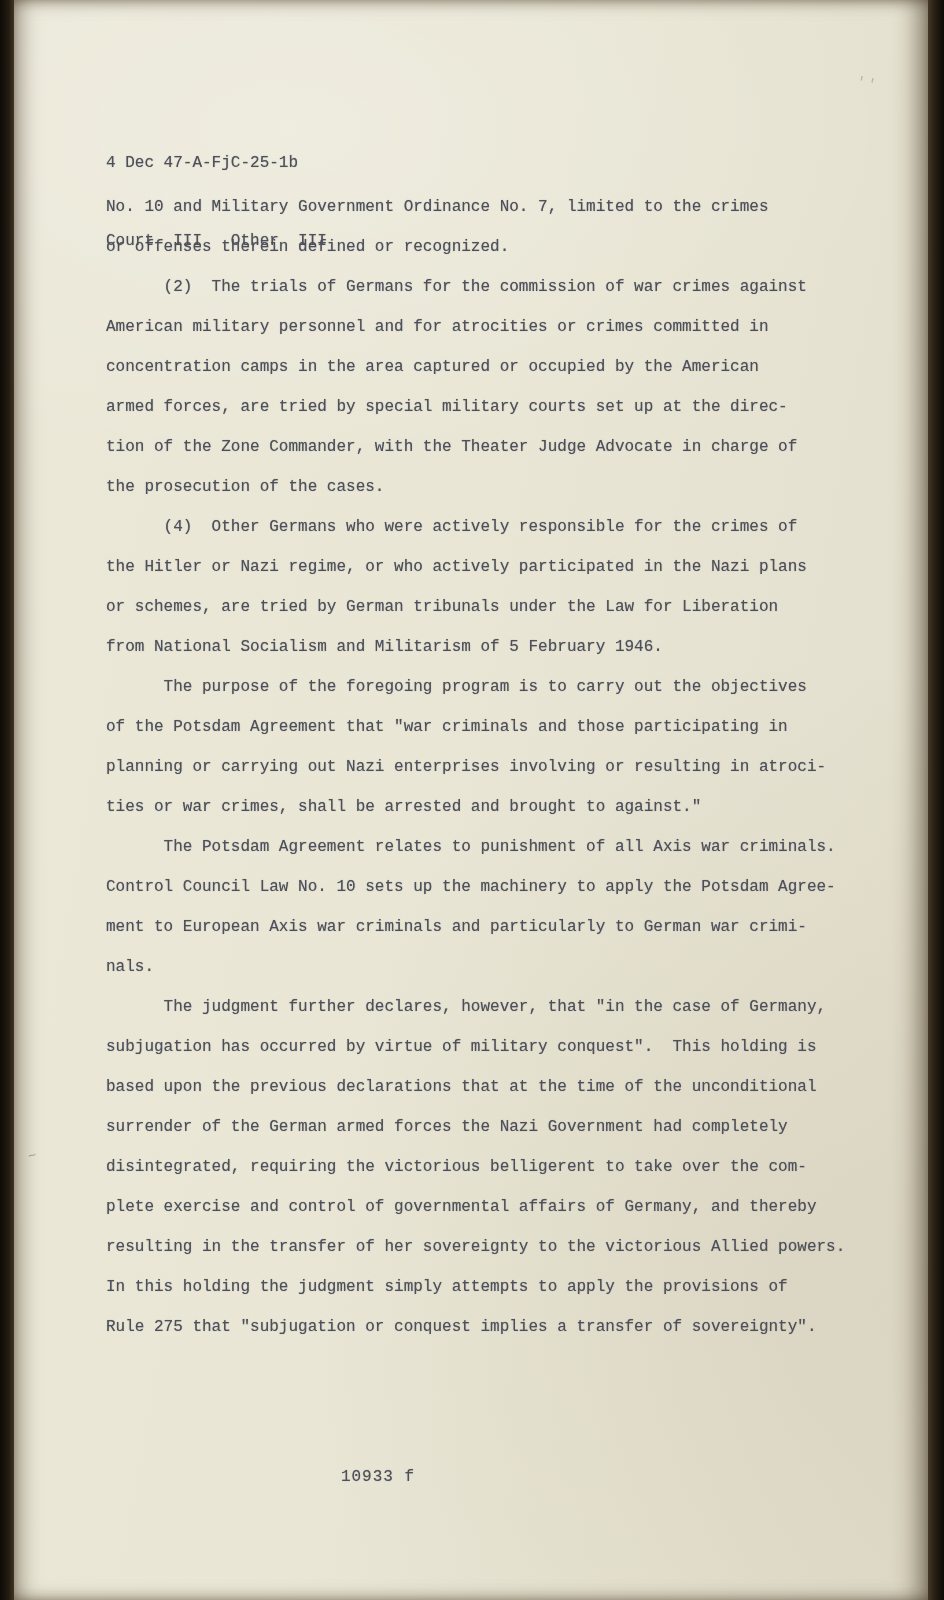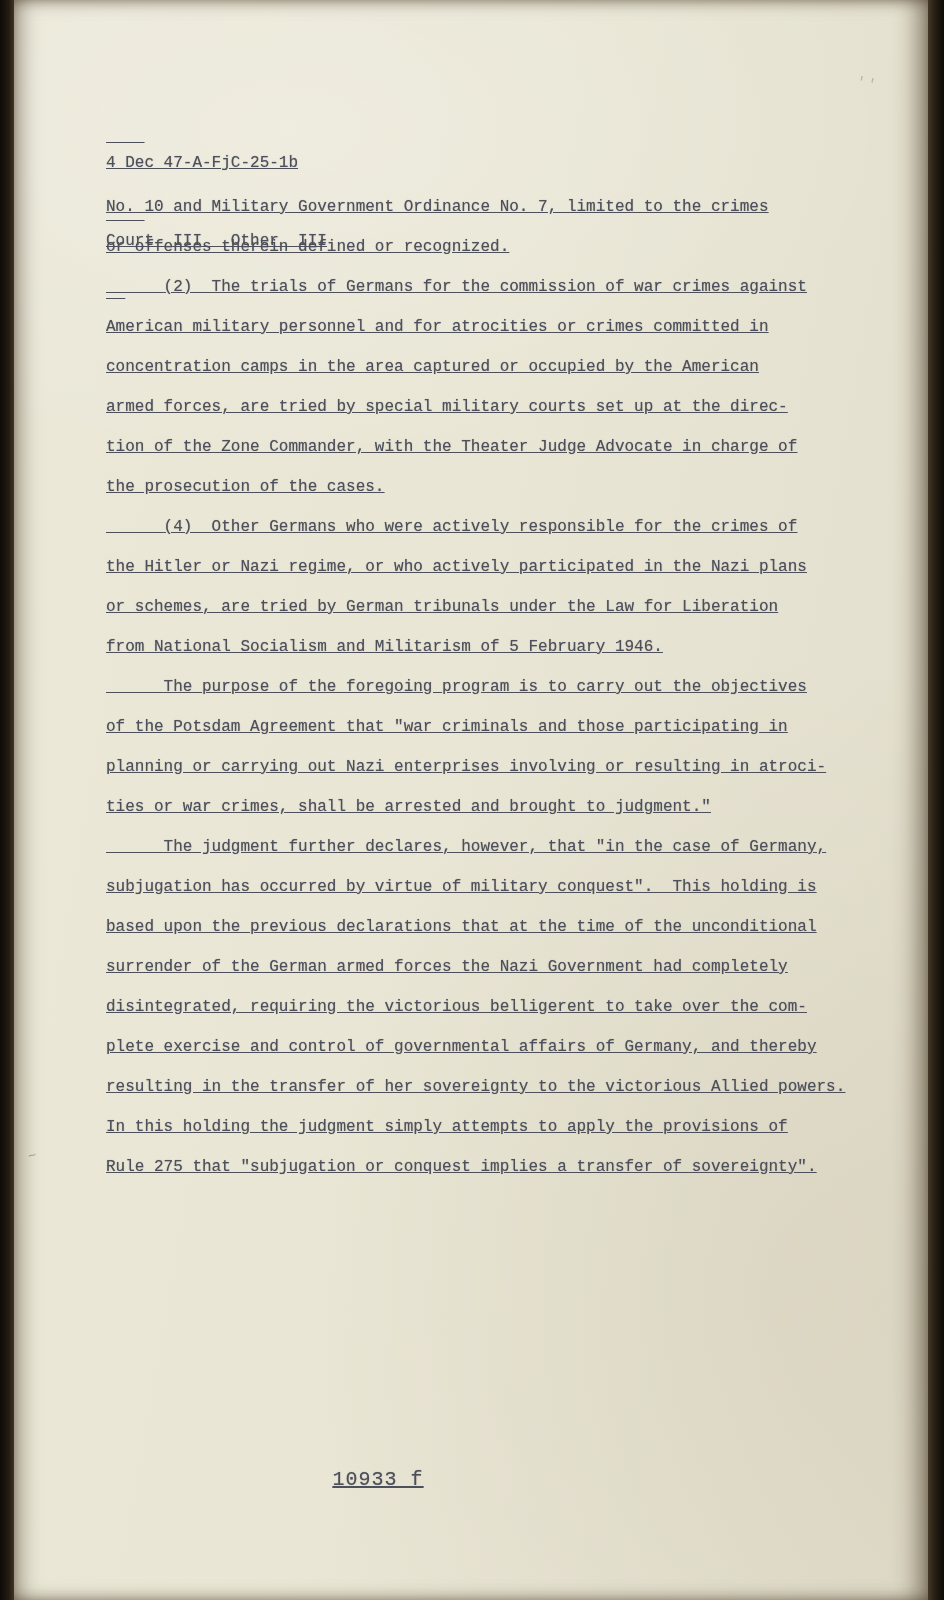--- a/index.html
+++ b/index.html
@@ -43,21 +43,20 @@
       linear-gradient(100deg, #ebe8d8 0%, #e9e6d5 45%, #e5e1d0 80%, #e0dcc9 100%);
     box-shadow:
       inset 14px 0 22px -10px rgba(55,40,20,0.55),
       inset -18px 0 26px -10px rgba(55,40,20,0.62),
       inset 0 6px 12px -6px rgba(55,40,20,0.35),
       inset 0 -6px 12px -6px rgba(55,40,20,0.30);
   }
   .ink {
     color: #4d4f5a;
     text-shadow: 0 0 1px rgba(77, 79, 90, 0.55);
-    text-decoration: underline;
   }
   .doc-header {
     position: absolute;
     left: 92px;
     top: 98px;
     font-size: 16px;
     line-height: 26px;
     white-space: pre;
   }
   .doc-body {
@@ -71,21 +70,21 @@
   .doc-body p {
     margin: 0;
     white-space: pre-wrap;
   }
   .doc-footer {
     position: absolute;
     left: 0;
     top: 1468px;
     width: 728px;
     text-align: center;
-    font-size: 20px;
+    font-size: 16px;
     letter-spacing: 1px;
   }
   .pencil-mark {
     position: absolute;
     left: 842px;
     top: 76px;
     font-size: 15px;
     color: rgba(95, 95, 110, 0.35);
     transform: rotate(12deg);
     letter-spacing: 2px;
@@ -124,21 +123,25 @@
 armed forces, are tried by special military courts set up at the direc-
 tion of the Zone Commander, with the Theater Judge Advocate in charge of
 the prosecution of the cases.</p>
     <p>      (4)  Other Germans who were actively responsible for the crimes of
 the Hitler or Nazi regime, or who actively participated in the Nazi plans
 or schemes, are tried by German tribunals under the Law for Liberation
 from National Socialism and Militarism of 5 February 1946.</p>
     <p>      The purpose of the foregoing program is to carry out the objectives
 of the Potsdam Agreement that "war criminals and those participating in
 planning or carrying out Nazi enterprises involving or resulting in atroci-
-ties or war crimes, shall be arrested and brought to judgment."</p>
+ties or war crimes, shall be arrested and brought to against."</p>
+    <p>      The Potsdam Agreement relates to punishment of all Axis war criminals.
+Control Council Law No. 10 sets up the machinery to apply the Potsdam Agree-
+ment to European Axis war criminals and particularly to German war crimi-
+nals.</p>
     <p>      The judgment further declares, however, that "in the case of Germany,
 subjugation has occurred by virtue of military conquest".  This holding is
 based upon the previous declarations that at the time of the unconditional
 surrender of the German armed forces the Nazi Government had completely
 disintegrated, requiring the victorious belligerent to take over the com-
 plete exercise and control of governmental affairs of Germany, and thereby
 resulting in the transfer of her sovereignty to the victorious Allied powers.
 In this holding the judgment simply attempts to apply the provisions of
 Rule 275 that "subjugation or conquest implies a transfer of sovereignty".</p>
   </div>

